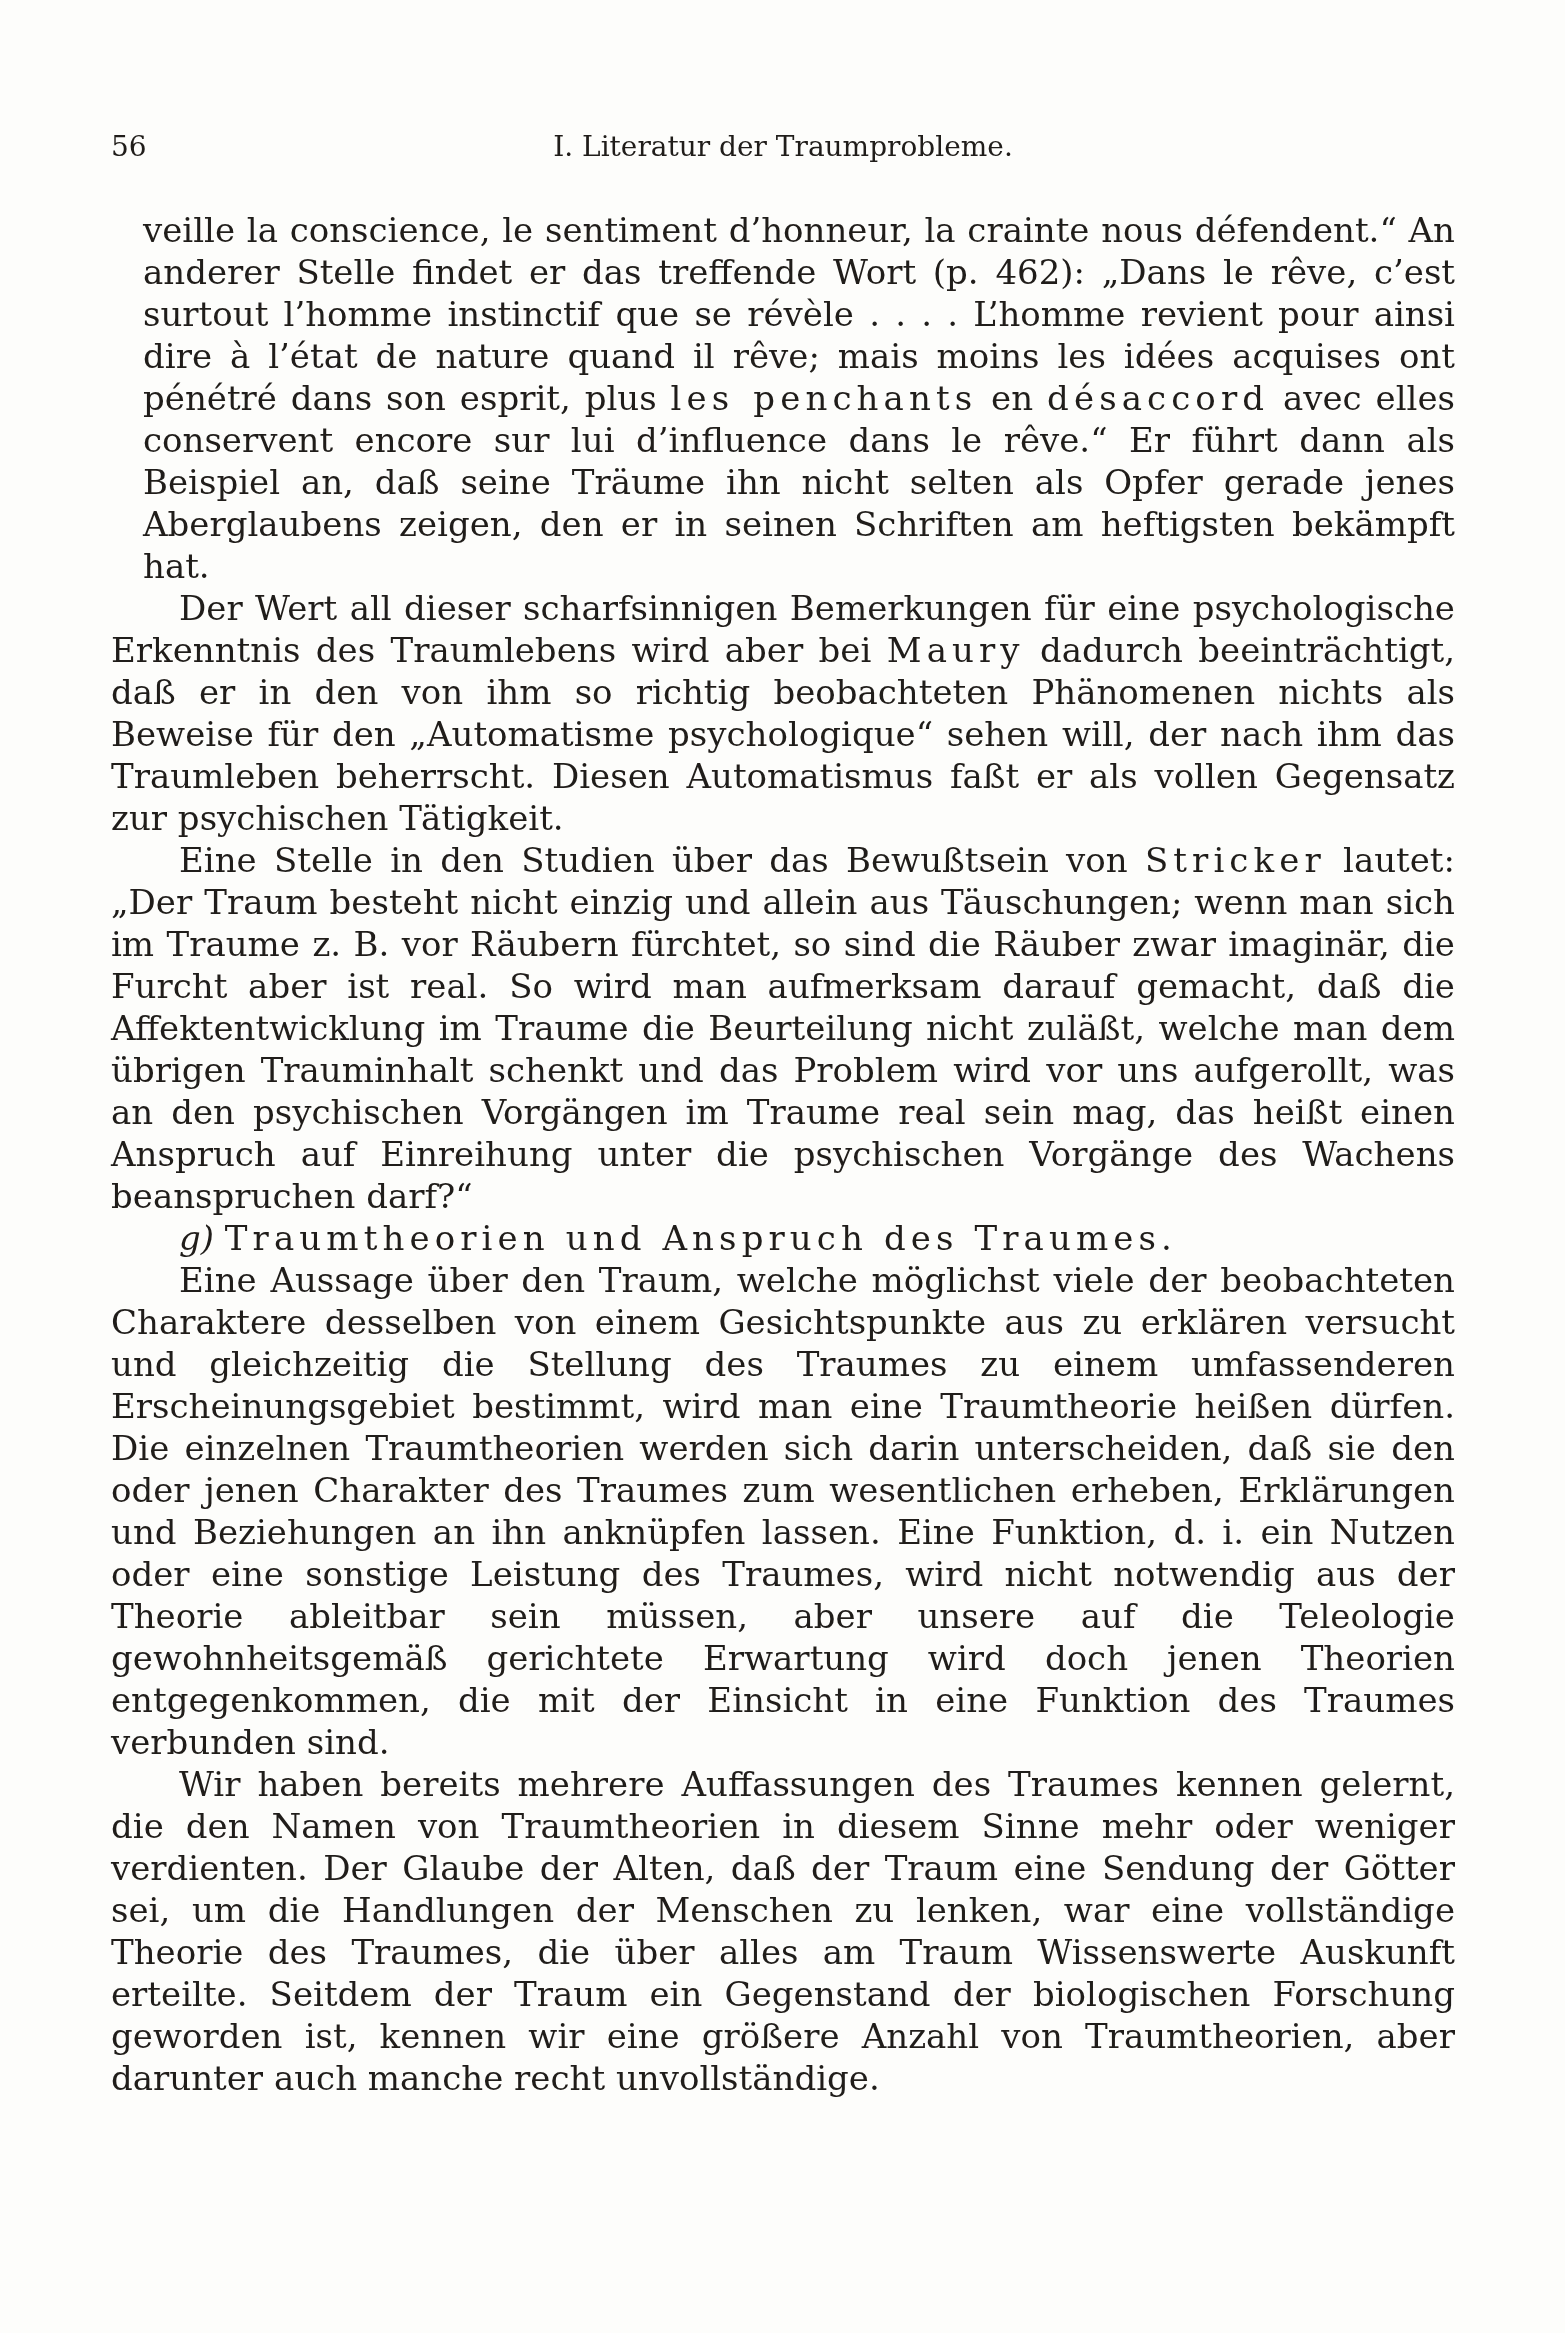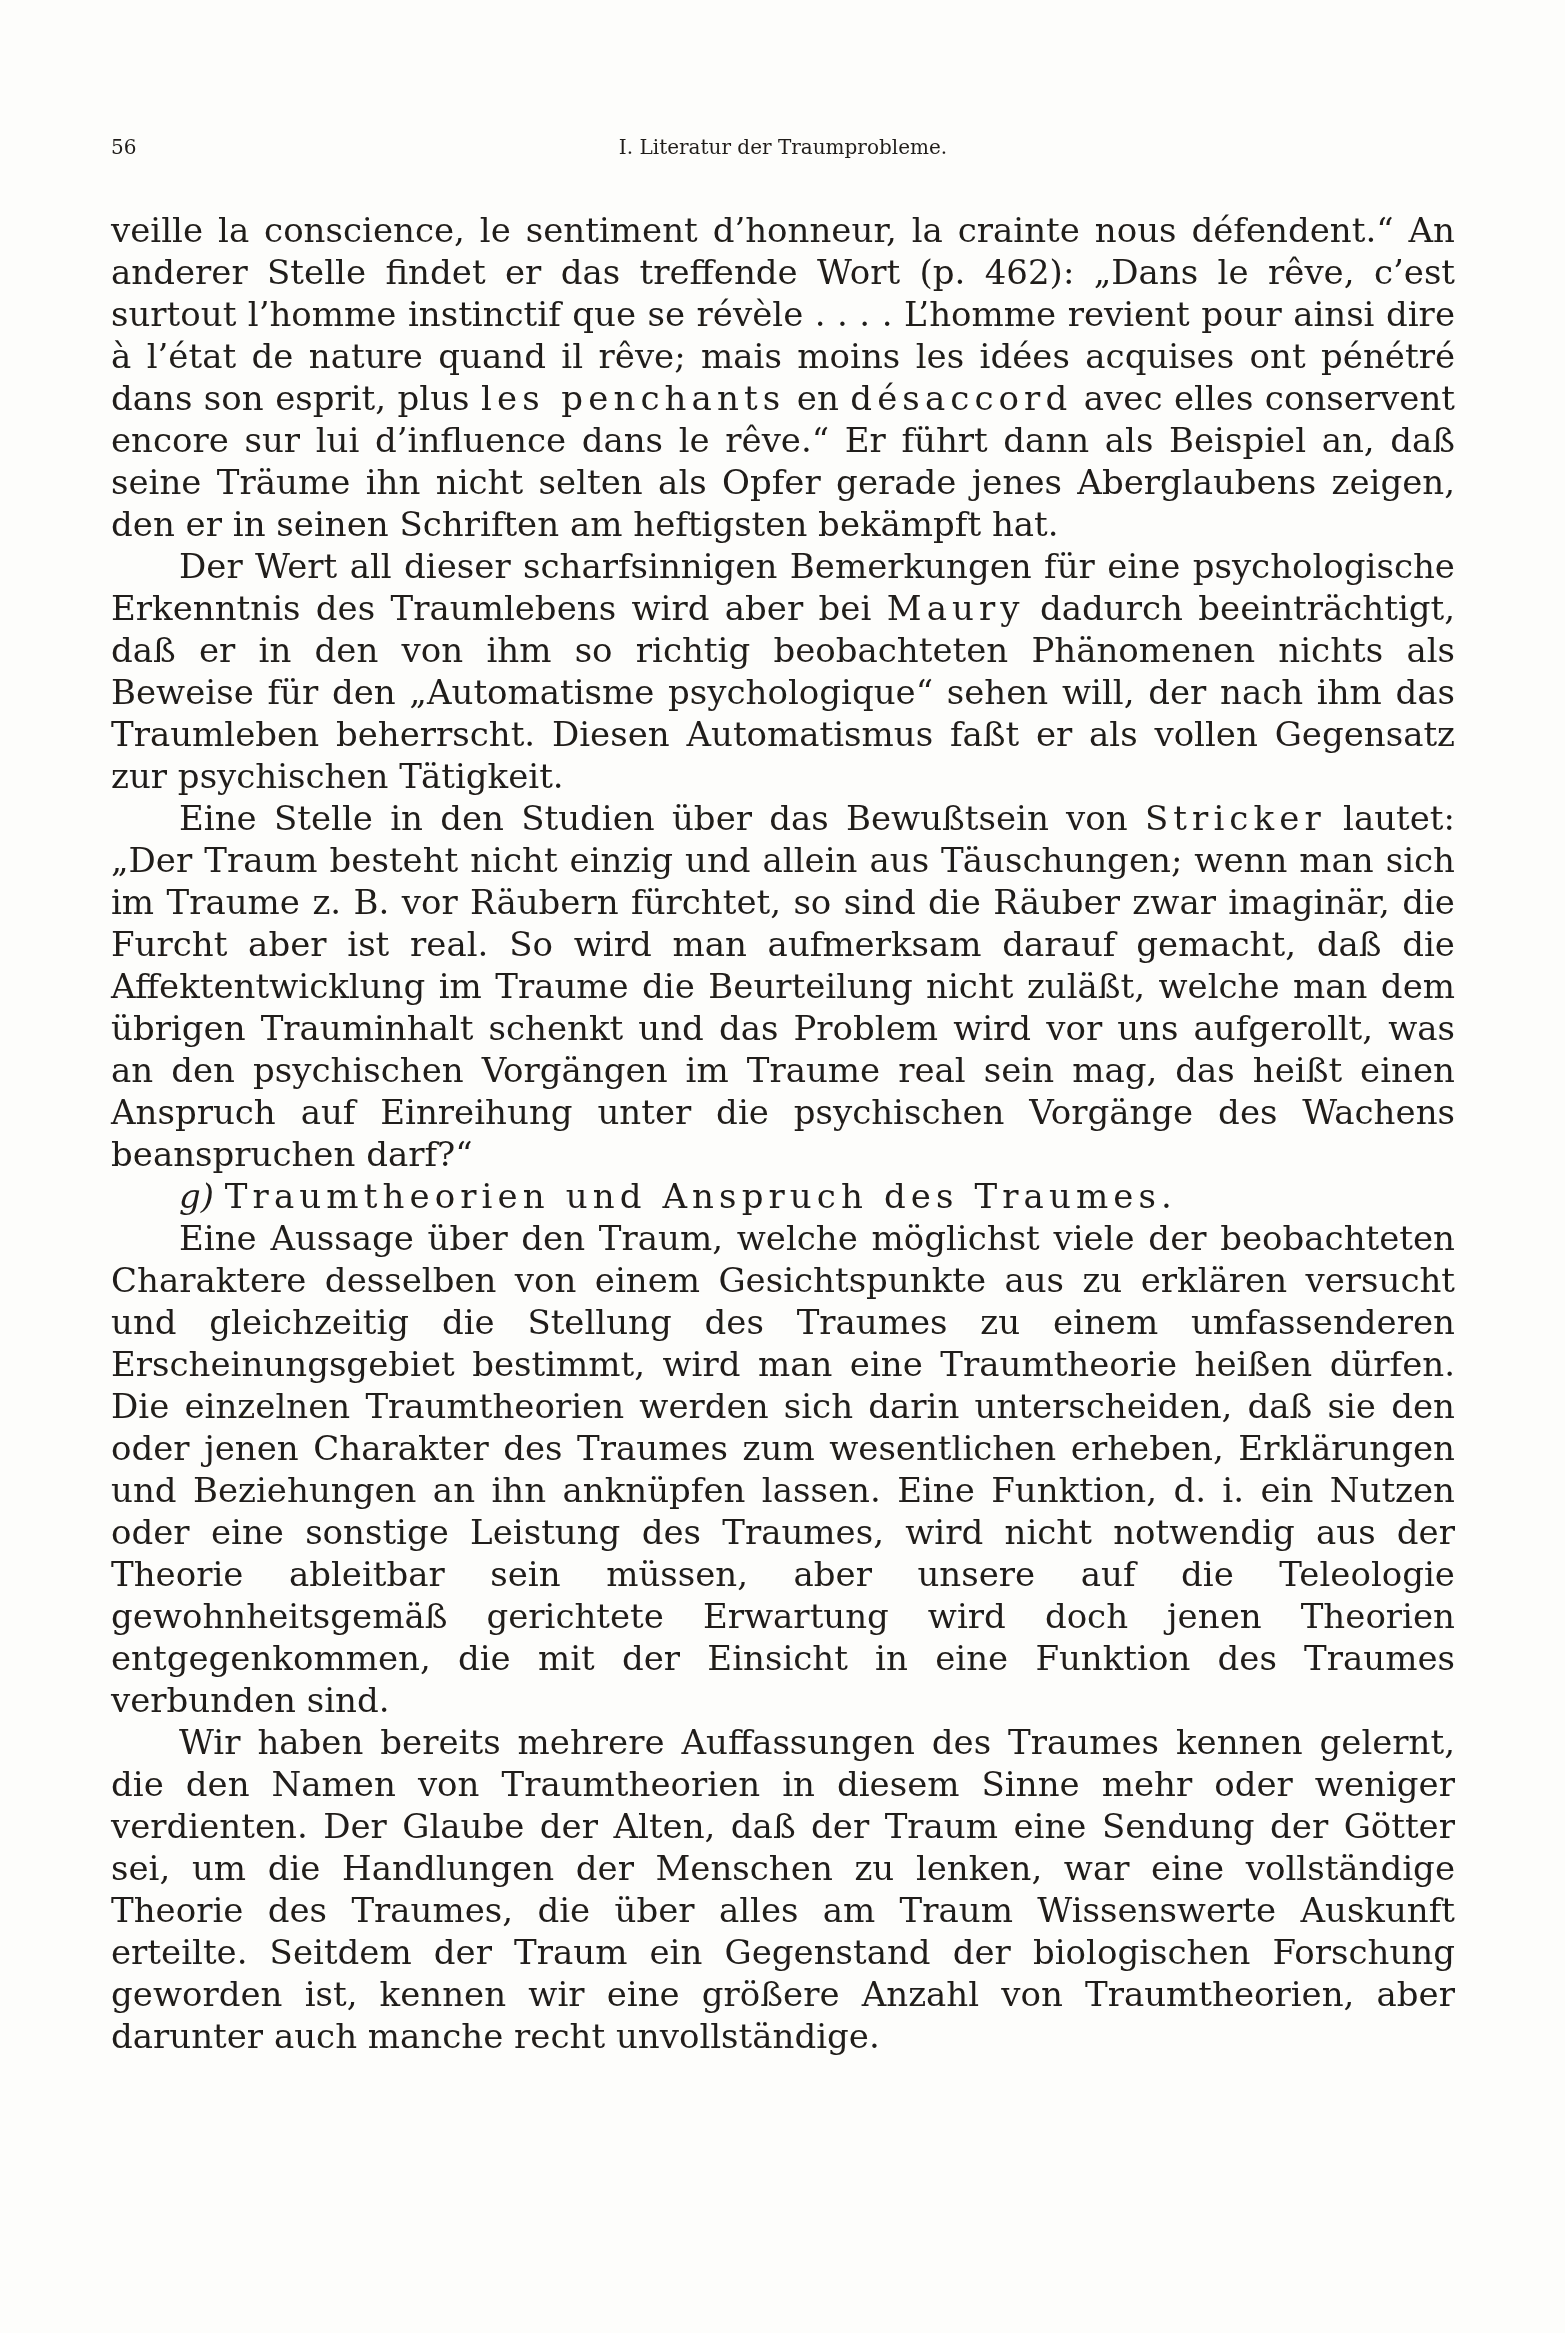--- a/index.html
+++ b/index.html
@@ -15,21 +15,21 @@
     background: #fdfdfb;
     box-sizing: border-box;
     padding: 130px 111px 0 111px;
     font-family: "DejaVu Serif", "Liberation Serif", serif;
     color: #201d1a;
     overflow: hidden;
   }
   .page-header {
     position: relative;
     width: 1344px;
-    font-size: 20px;
+    font-size: 28px;
     line-height: 34px;
     margin-bottom: 45px;
   }
   .page-number {
     position: absolute;
     left: 0;
     top: 0;
   }
   .running-title {
     display: block;
@@ -41,20 +41,21 @@
     line-height: 42px;
     text-align: justify;
   }
   .text-block p {
     margin: 0;
     padding: 0;
     text-indent: 68px;
   }
   .text-block p.noindent {
     text-indent: 0;
+    margin-left: 32px;
   }
   .sperr {
     letter-spacing: 0.15em;
   }
   .it {
     font-style: italic;
   }
 </style>
 </head>
 <body>

